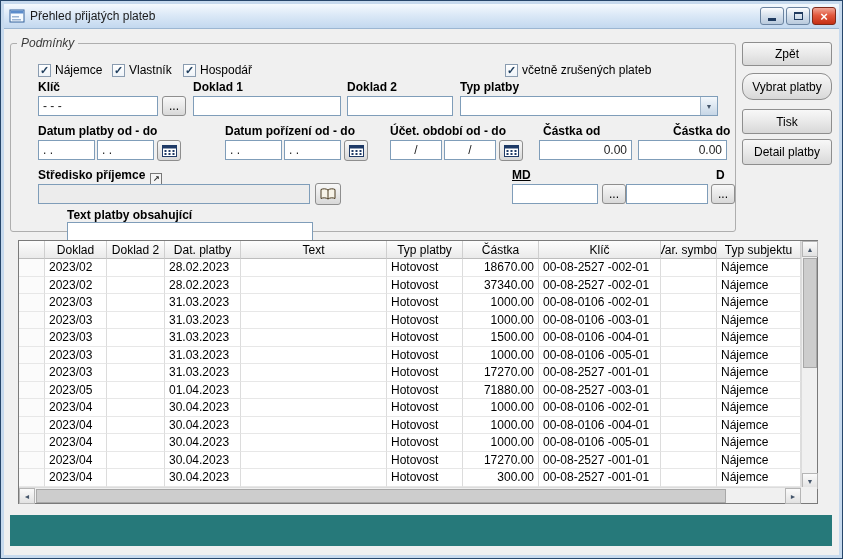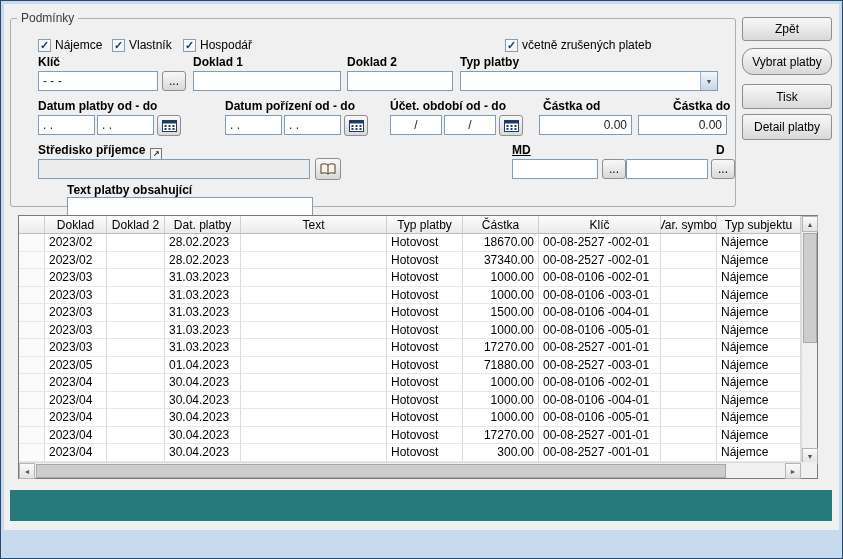--- a/index.html
+++ b/index.html
@@ -44,21 +44,21 @@
   
   .client { position: relative; height: 526px; background: #f0f0f0; }
 
   fieldset.cond {
     position: absolute; left: 6px; top: 7px;
     width: 726px; height: 196px;
     border: 1px solid #aeaeae; border-radius: 3px;
     margin: 0; padding: 0;
   }
   fieldset.cond legend {
-    color: #3b3b3b;
+    font-style: italic; color: #3b3b3b;
     margin-left: 6px; padding: 0 4px; margin-top: 8px;
   }
   .flabel { position: absolute; font-weight: bold; white-space: nowrap; }
   .cb { position: absolute; top: 13px; display: flex; align-items: center; gap: 4px; white-space: nowrap; cursor: default; }
   .cbx {
     width: 13px; height: 13px;
     border: 1px solid #8a9cb0; background: linear-gradient(#fff, #eef3f8);
     display: inline-flex; align-items: center; justify-content: center;
     font-size: 11px; font-weight: bold; color: #1f3d5c; line-height: 1;
   }
@@ -147,20 +147,40 @@
     background: #fff; border: 1px solid #123c3c;
     color: #333; font-weight: normal;
     display: flex; align-items: center; justify-content: flex-end;
     padding: 0 5px;
   }
 </style>
 </head>
 <body>
 
 <div class="window">
+  <div class="titlebar">
+    <svg width="16" height="16" viewBox="0 0 16 16">
+      <rect x="1" y="2" width="14" height="12" fill="#f6fbff" stroke="#35639c"></rect>
+      <rect x="1.5" y="2.5" width="13" height="3" fill="#5b8ccb"></rect>
+      <rect x="3" y="8" width="7" height="1.5" fill="#9ab4d4"></rect>
+      <rect x="3" y="11" width="9" height="1.5" fill="#9ab4d4"></rect>
+    </svg>
+    <span class="title">Přehled přijatých plateb</span>
+    <div class="win-controls">
+      <div class="win-btn">
+          <span class="bar"></span>
+        </div>
+      <div class="win-btn">
+          <span class="box"></span>
+        </div>
+      <div class="win-btn close">
+          <span>×</span>
+        </div>
+    </div>
+  </div>
 
   <div class="client">
 
     <fieldset class="cond">
       <legend>Podmínky</legend>
 
       <label class="cb" style="left:27px;">
         <span class="cbx">✓</span>
           <span class="cbl">Nájemce</span>
       </label>

